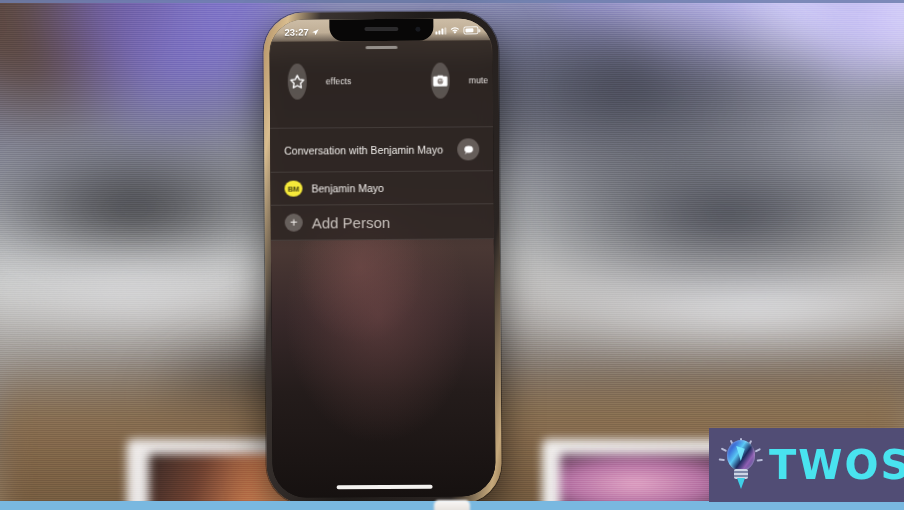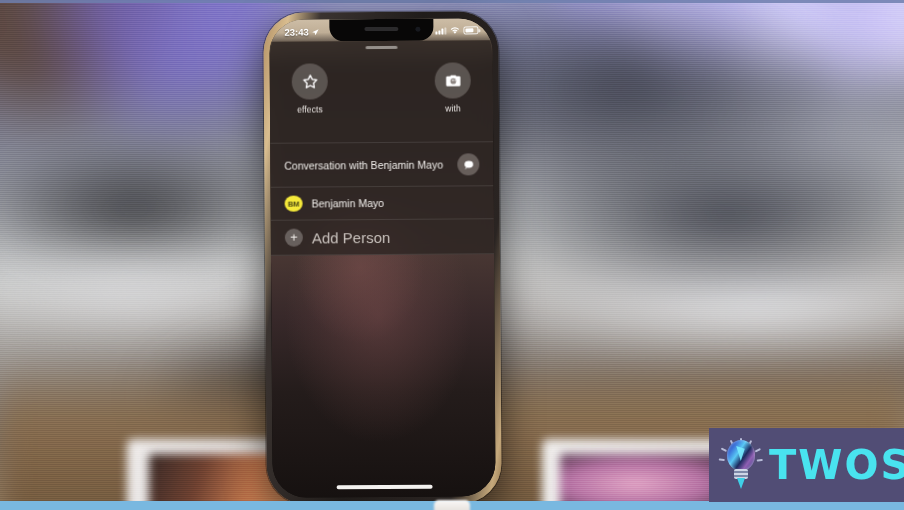--- a/index.html
+++ b/index.html
@@ -167,21 +167,21 @@
     z-index:10;
   }
   .grabber{
     width:32px; height:3px; border-radius:2px; background:rgba(230,225,220,.55);
     margin:5px auto 0;
   }
   .ctl-row{
     display:flex; justify-content:space-between;
     padding:14px 18px 2px;
   }
-  .ctl{ width:44px; display:flex; flex-direction:column; align-items:center; gap:5px; }
+  .ctl{ width:44px; display:flex; align-items:center; gap:19px; }
   .ctl .circle{
     width:36px; height:36px; border-radius:50%;
     background:rgba(130,122,118,.55);
     display:flex; align-items:center; justify-content:center;
   }
   .ctl.end .circle{ background:#f0604f; }
   .ctl .lbl{ font-size:8.5px; color:#e9e5e2; letter-spacing:.1px; }
 
   .pill-row{ display:flex; justify-content:space-between; padding:12px 14px 14px; }
   .pill{
@@ -294,21 +294,21 @@
       <div class="feed-notchband"></div>
     </div>
 
     <div class="notch">
       <div class="speaker"></div>
       <div class="cam"></div>
     </div>
 
     <div class="statusbar">
       <div class="sb-left">
-        <span>23:43</span>
+        <span>23:27</span>
         <span class="loc-arrow">
           <svg viewBox="0 0 10 10" width="8" height="8">
               <path d="M9 1 1 4.6l3.1.9.9 3.1z" fill="#fff"></path>
             </svg>
         </span>
       </div>
       <div class="sb-right">
         <span class="bars">
             <i></i>
             <i></i>
@@ -345,21 +345,21 @@
 
         <div class="ctl">
           <span class="circle">
             <svg viewBox="0 0 24 24" width="19" height="19" fill="#fff">
               <path d="M9 4.6 8.1 6H4.6A1.6 1.6 0 0 0 3 7.6v9.3a1.6 1.6 0 0 0 1.6 1.6h14.8a1.6 1.6 0 0 0 1.6-1.6V7.6A1.6 1.6 0 0 0 19.4 6h-3.5l-.9-1.4z"></path>
               <circle cx="12" cy="12.2" r="3.6" fill="#8c8480"></circle>
               <path d="M10 10.6h3.2v1.1H10z" fill="#fff"></path>
               <path d="M13.9 10 15 11.2l-1.1 1.2z" fill="#fff"></path>
             </svg>
           </span>
-          <span class="lbl">with</span>
+          <span class="lbl">mute</span>
         </div>
 
 
       </div>
 
       <div class="pill-row">
       </div>
 
       <div class="divider"></div>
 

